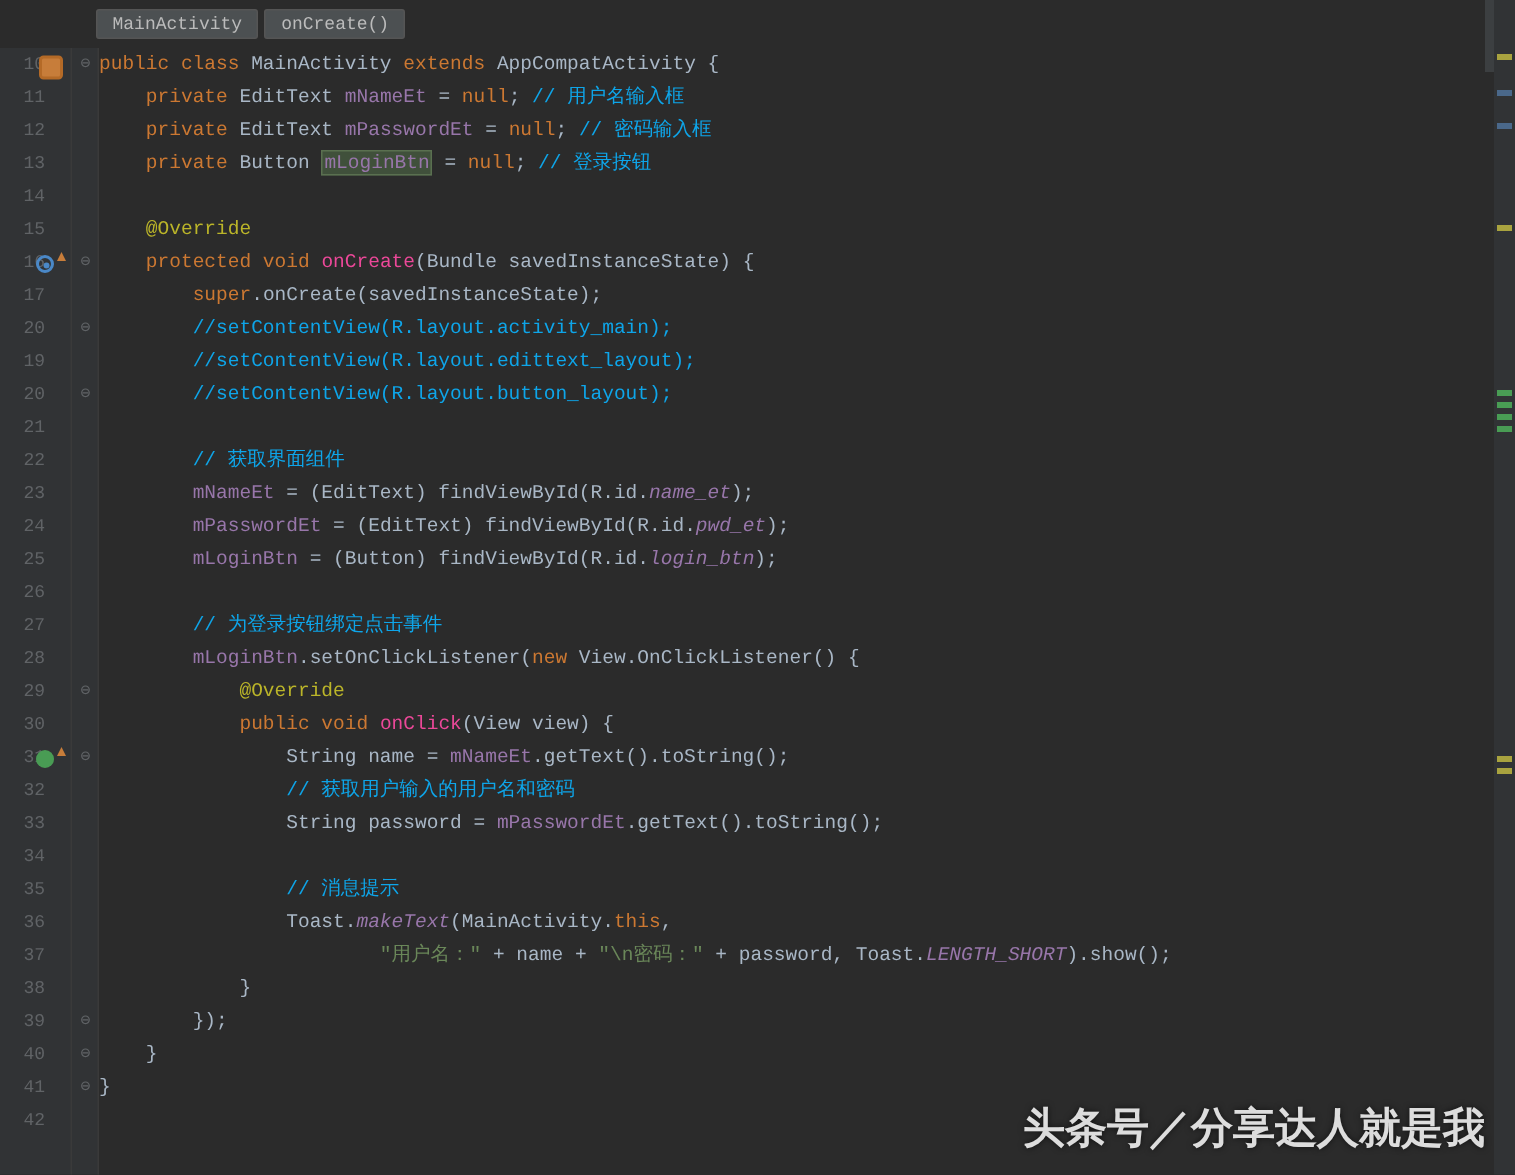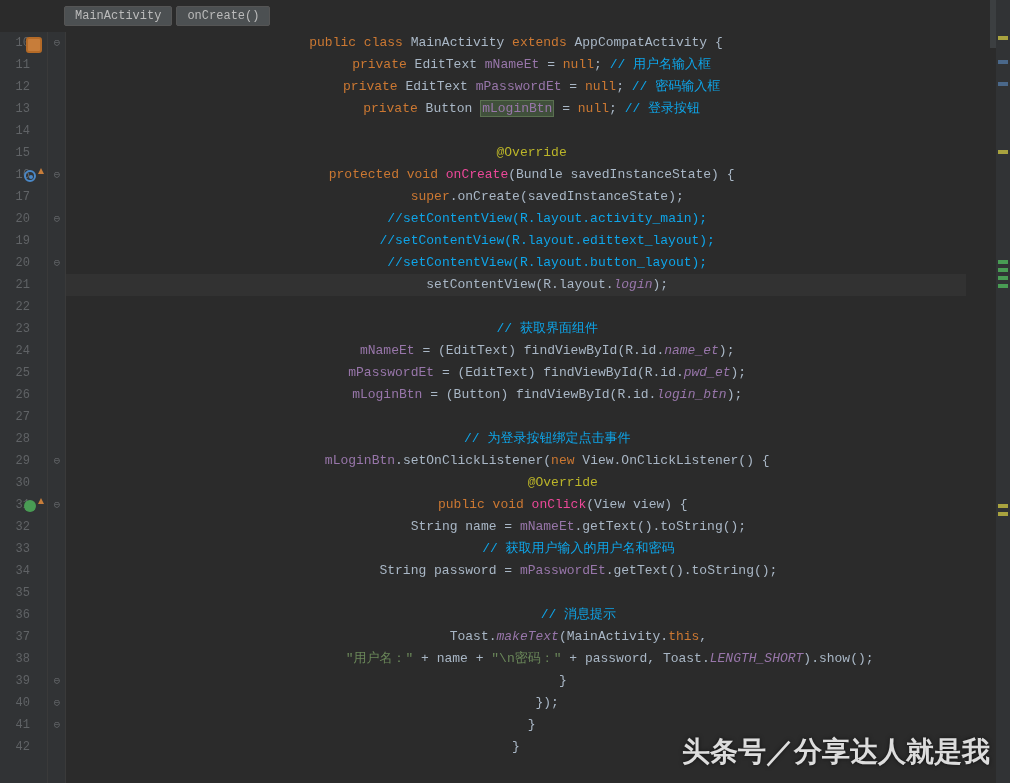--- a/index.html
+++ b/index.html
@@ -84,21 +84,20 @@
   width:18px;
   text-align:center;
   height:22px;
   line-height:22px;
   display:block;
 }
 pre.line {
   height:22px;
   white-space:pre;
   font-family:inherit;
-  text-align:center;
 }
 pre.line.hl {
   background:#323232;
 }
 .kw { color:#cc7832; }
 .type { color:#a9b7c6; }
 .field { color:#9876aa; }
 .str { color:#6a8759; }
 .cmt { color:#0ea5e9; }
 .ann { color:#bbb529; }
@@ -242,21 +241,20 @@
     <pre class="line"><span class="cmt">    </span><span class="kw">private </span><span class="type">EditText </span><span class="field">mNameEt</span><span class="op"> = </span><span class="kw">null</span><span class="op">; </span><span class="cmt">// 用户名输入框</span></pre>
     <pre class="line"><span class="cmt">    </span><span class="kw">private </span><span class="type">EditText </span><span class="field">mPasswordEt</span><span class="op"> = </span><span class="kw">null</span><span class="op">; </span><span class="cmt">// 密码输入框</span></pre>
     <pre class="line"><span class="cmt">    </span><span class="kw">private </span><span class="type">Button </span><span class="field" style="background:#40503b;border:1px solid #5a7050;padding:0 1px">mLoginBtn</span><span class="op"> = </span><span class="kw">null</span><span class="op">; </span><span class="cmt">// 登录按钮</span></pre>
     <pre class="line"><span class="cmt"></span></pre>
     <pre class="line"><span class="cmt">    </span><span class="ann">@Override</span></pre>
     <pre class="line"><span class="cmt">    </span><span class="kw">protected </span><span class="kw">void </span><span class="fn">onCreate</span><span class="op">(Bundle savedInstanceState) {</span></pre>
     <pre class="line"><span class="cmt">        </span><span class="kw">super</span><span class="op">.</span><span class="type">onCreate(savedInstanceState)</span><span class="op">;</span></pre>
     <pre class="line"><span class="cmt">        </span><span class="cmt">//setContentView(R.layout.activity_main);</span></pre>
     <pre class="line"><span class="cmt">        </span><span class="cmt">//setContentView(R.layout.edittext_layout);</span></pre>
     <pre class="line"><span class="cmt">        </span><span class="cmt">//setContentView(R.layout.button_layout);</span></pre>
-    <pre class="line hl"><span class="cmt">        </span><span class="type">setContentView(R.layout.</span><span class="it">login</span><span class="op">);</span></pre>
     <pre class="line"><span class="cmt"></span></pre>
     <pre class="line"><span class="cmt">        </span><span class="cmt">// 获取界面组件</span></pre>
     <pre class="line"><span class="cmt">        </span><span class="field">mNameEt</span><span class="op"> = (EditText) findViewById(R.id.</span><span class="it">name_et</span><span class="op">);</span></pre>
     <pre class="line"><span class="cmt">        </span><span class="field">mPasswordEt</span><span class="op"> = (EditText) findViewById(R.id.</span><span class="it">pwd_et</span><span class="op">);</span></pre>
     <pre class="line"><span class="cmt">        </span><span class="field">mLoginBtn</span><span class="op"> = (Button) findViewById(R.id.</span><span class="it">login_btn</span><span class="op">);</span></pre>
     <pre class="line"><span class="cmt"></span></pre>
     <pre class="line"><span class="cmt">        </span><span class="cmt">// 为登录按钮绑定点击事件</span></pre>
     <pre class="line"><span class="cmt">        </span><span class="field">mLoginBtn</span><span class="op">.setOnClickListener(</span><span class="kw">new </span><span class="type">View.OnClickListener() {</span></pre>
     <pre class="line"><span class="cmt">            </span><span class="ann">@Override</span></pre>
     <pre class="line"><span class="cmt">            </span><span class="kw">public </span><span class="kw">void </span><span class="fn">onClick</span><span class="op">(View view) {</span></pre>

